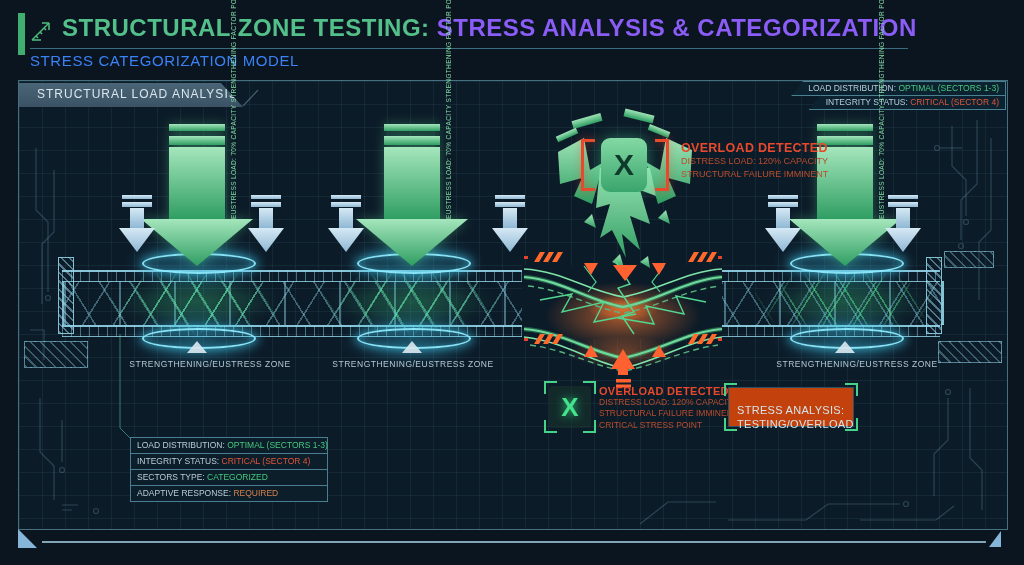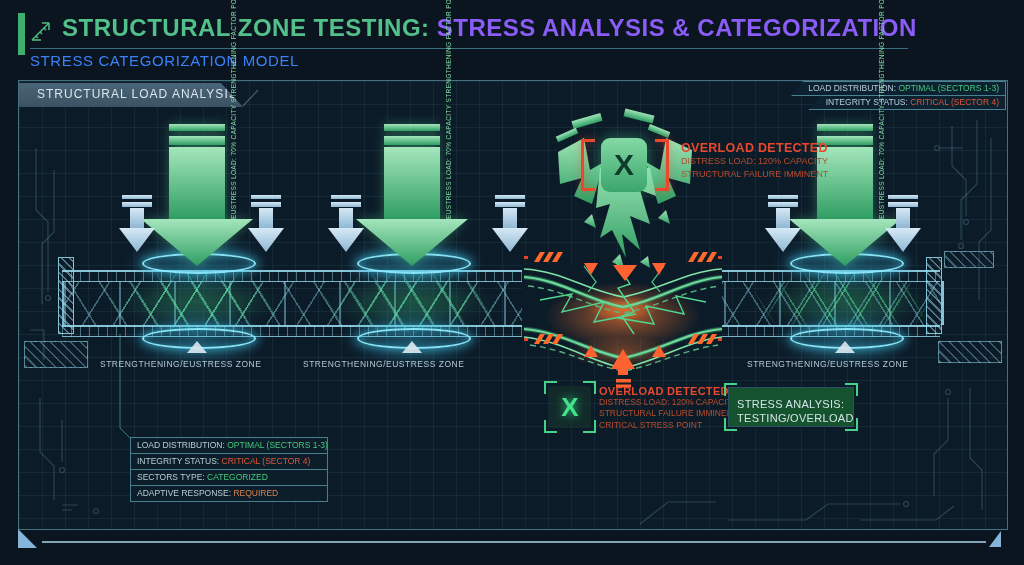--- a/index.html
+++ b/index.html
@@ -48,21 +48,21 @@
        background:radial-gradient(ellipse at center,rgba(70,220,140,.30),rgba(70,220,140,0) 70%),
                   repeating-linear-gradient(58deg,rgba(90,230,150,.5) 0 1.6px,transparent 1.6px 26px),
                   repeating-linear-gradient(-58deg,rgba(90,230,150,.5) 0 1.6px,transparent 1.6px 26px);
        -webkit-mask-image:radial-gradient(ellipse at center,#000 35%,transparent 72%);
        mask-image:radial-gradient(ellipse at center,#000 35%,transparent 72%);}
   .haze{width:160px;height:70px;background:radial-gradient(ellipse at center,rgba(60,200,240,.30),transparent 65%);}
   .gl-ellipse{width:110px;height:17px;border:2px solid rgba(140,235,255,.95);border-radius:50%;
               box-shadow:0 0 10px 2px rgba(70,210,245,.6),inset 0 0 8px rgba(70,210,245,.5);}
   .up-tri{width:0;height:0;border-left:10px solid transparent;border-right:10px solid transparent;
           border-bottom:12px solid #d8e6ee;opacity:.92;}
-  .zone-label{top:359px;width:220px;font-size:8.5px;letter-spacing:.5px;color:#b5c7d2;}
+  .zone-label{top:359px;width:220px;text-align:center;font-size:8.5px;letter-spacing:.5px;color:#b5c7d2;}
 
   
   .ga{top:124px;width:112px;height:142px;filter:drop-shadow(0 0 6px rgba(90,220,150,.35));}
   .ga div{position:absolute;background:linear-gradient(180deg,#a5e6bc,#2f9e62);}
   .gd1{left:28px;top:0;width:56px;height:7px;}
   .gd2{left:28px;top:12px;width:56px;height:9px;}
   .gsh{left:28px;top:23px;width:56px;height:72px;}
   .ghd{left:0;top:95px;width:112px;height:47px;clip-path:polygon(0 0,100% 0,50% 100%);}
   .vcap{top:127px;height:92px;width:20px;writing-mode:vertical-rl;transform:rotate(180deg);
         font-size:6.5px;line-height:9px;letter-spacing:.35px;color:#85dba4;white-space:nowrap;}
@@ -92,22 +92,22 @@
            color:#43e28b;text-shadow:0 0 10px rgba(47,217,126,.9);}
   .cnr{position:absolute;width:11px;height:11px;border:0 solid #45d389;}
   .c-tl{top:0;left:0;border-top-width:2px;border-left-width:2px;}
   .c-tr{top:0;right:0;border-top-width:2px;border-right-width:2px;}
   .c-bl{bottom:0;left:0;border-bottom-width:2px;border-left-width:2px;}
   .c-br{bottom:0;right:0;border-bottom-width:2px;border-right-width:2px;}
   .ob{left:599px;top:385px;white-space:nowrap;}
   .ob .ttl{font-size:11px;font-weight:800;color:#e8492c;letter-spacing:.3px;}
   .ob .ln{font-size:8.5px;line-height:11.3px;color:#bb4c2c;}
   .stress-wrap{left:724px;top:383px;width:134px;height:48px;}
-  .stress-in{position:absolute;inset:4px;background:#14532d;border:1px solid #2a5260;
-             padding:9px 0 0 8px;box-sizing:border-box;font-size:11px;line-height:14px;
+  .stress-in{position:absolute;inset:4px;background:#c2410c;border:1px solid #2a5260;
+             padding:15px 0 0 8px;box-sizing:border-box;font-size:11px;line-height:14px;
              letter-spacing:.3px;color:#d6e4ea;white-space:nowrap;}
 
   
   .status-table{left:130px;top:438px;width:198px;}
   .st-row{height:15px;line-height:15px;background:rgba(12,30,42,.92);border:1px solid #497e90;
           margin-top:-1px;font-size:8.5px;padding-left:6px;white-space:nowrap;color:#b9cdd8;}
 
   
   .tri-bl{left:18px;top:529px;width:0;height:0;border-bottom:19px solid #85b5d8;border-right:19px solid transparent;}
   .base-line{left:42px;top:541px;width:944px;height:1.5px;background:rgba(160,200,220,.8);}

